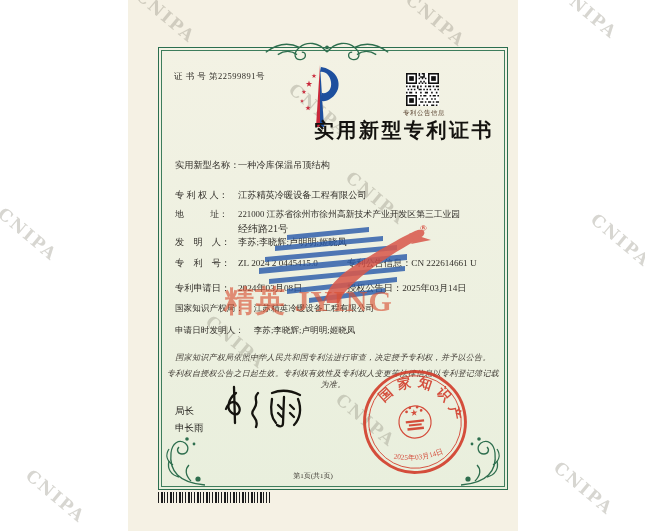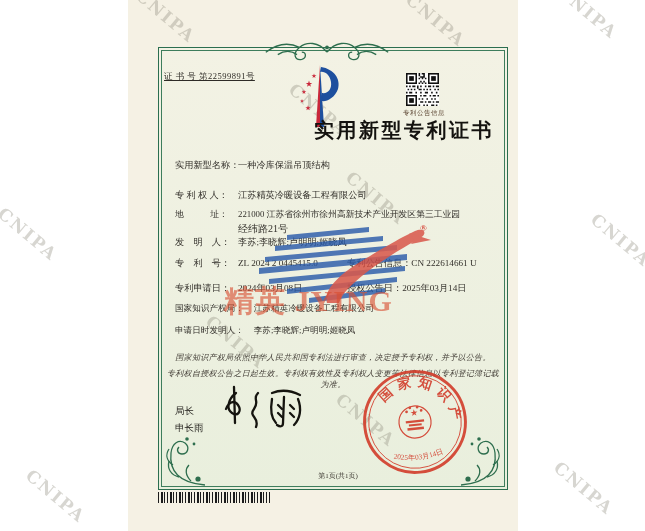--- a/index.html
+++ b/index.html
@@ -7,37 +7,37 @@
         font-family:"Liberation Serif","DejaVu Serif",serif;color:#33302b;}
   .paper{position:absolute;left:128px;top:0;width:390px;height:531px;background:#f5f1e4;}
   .cert{position:absolute;left:158px;top:47px;width:350px;height:443px;
         background:linear-gradient(#f3f2e4,#e9efdd);
         border:1.6px solid #2b6e4f;box-sizing:border-box;}
   .cert .inner{position:absolute;left:2px;top:2px;right:2px;bottom:2px;border:1px solid #3d7d5c;}
   .wm{position:absolute;font-family:"DejaVu Serif",serif;font-weight:bold;font-size:17px;
       letter-spacing:2px;color:rgba(135,130,115,.33);transform:rotate(40deg);white-space:nowrap;
       pointer-events:none;}
   .cc{position:absolute;left:158px;top:47px;width:350px;height:443px;font-size:9.2px;}
-  .certno{position:absolute;left:6px;top:24px;font-size:8.5px;letter-spacing:.5px;color:#2e2b26;text-decoration:underline;}
+  .certno{position:absolute;left:16px;top:24px;font-size:8.5px;letter-spacing:.5px;color:#2e2b26;}
   .logo{position:absolute;left:140px;top:18px;}
   .qr{position:absolute;left:248px;top:26px;}
   .qrlabel{position:absolute;left:240px;top:62px;width:52px;text-align:center;font-size:6.5px;
            color:#5d4633;letter-spacing:.5px;}
   .title{position:absolute;left:0;top:70px;width:336px;text-align:right;font-size:20px;
          font-weight:bold;letter-spacing:2.5px;color:#14120f;}
   .row{position:absolute;left:17px;white-space:nowrap;}
   .flabel{display:inline-block;width:63px;white-space:nowrap;}
   .r2{position:absolute;left:172px;top:0;white-space:nowrap;}
   .addr2{position:absolute;left:80px;white-space:nowrap;}
   .small{font-size:8.6px;}
   .legal{position:absolute;left:8px;width:334px;text-align:center;font-size:8px;color:#46413a;
          letter-spacing:.3px;font-style:italic;}
   .signer{position:absolute;left:17px;font-size:9.5px;color:#201e1a;line-height:17px;}
   .sig{position:absolute;left:62px;top:336px;}
-  .foot{position:absolute;left:8px;top:424px;width:310px;text-align:center;font-size:7px;color:#3a362f;padding-left:17px;}
+  .foot{position:absolute;left:0;top:424px;width:310px;text-align:center;font-size:7px;color:#3a362f;}
   .brandlogo{position:absolute;left:99px;top:180px;opacity:.9;}
   .brandreg{position:absolute;left:262px;top:176px;font-size:9px;color:#d64a3e;font-weight:bold;}
   .brandtext{position:absolute;left:66px;top:234px;font-size:30px;font-weight:bold;
              letter-spacing:1px;color:rgba(217,77,48,.62);white-space:nowrap;text-align:right;}
   .seal{position:absolute;left:202px;top:320px;transform:rotate(-6deg);}
   .barcode{position:absolute;left:158px;top:492px;width:112px;height:11px;
            background:repeating-linear-gradient(90deg,#1c1c1c 0 1.5px,transparent 1.5px 3px,
            #1c1c1c 3px 5px,transparent 5px 6px,#1c1c1c 6px 6.8px,transparent 6.8px 9px);}
   .ornament{position:absolute;left:102px;top:-9px;}
   .cnr{position:absolute;}

